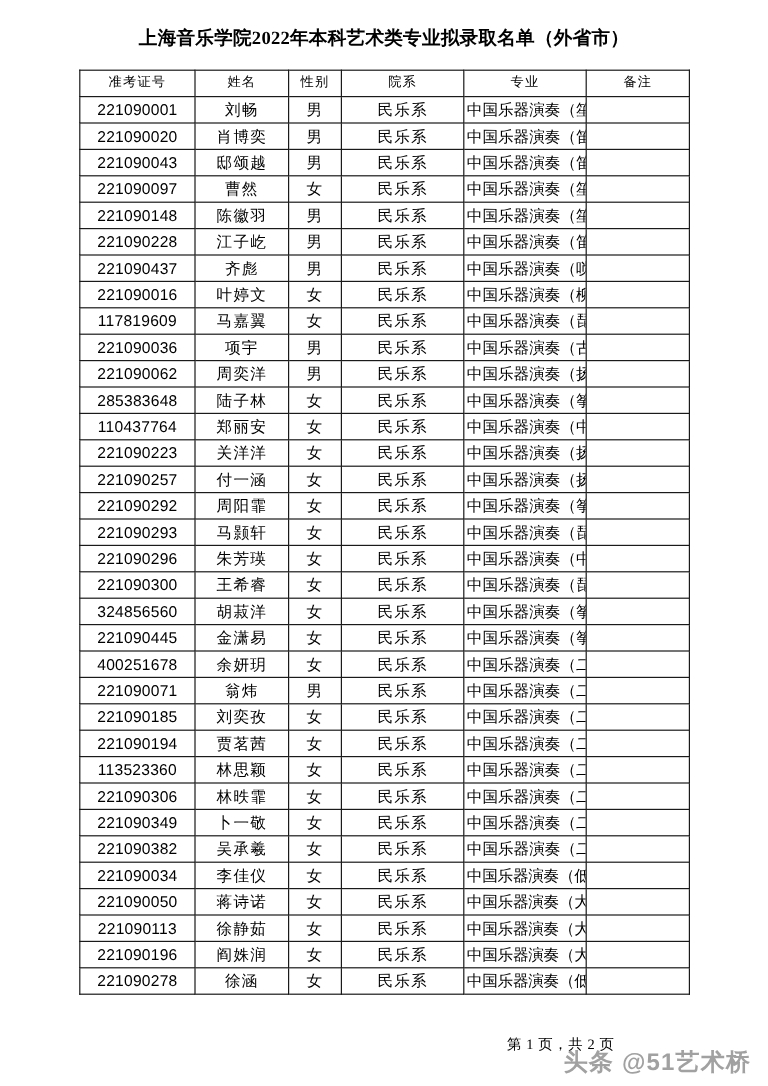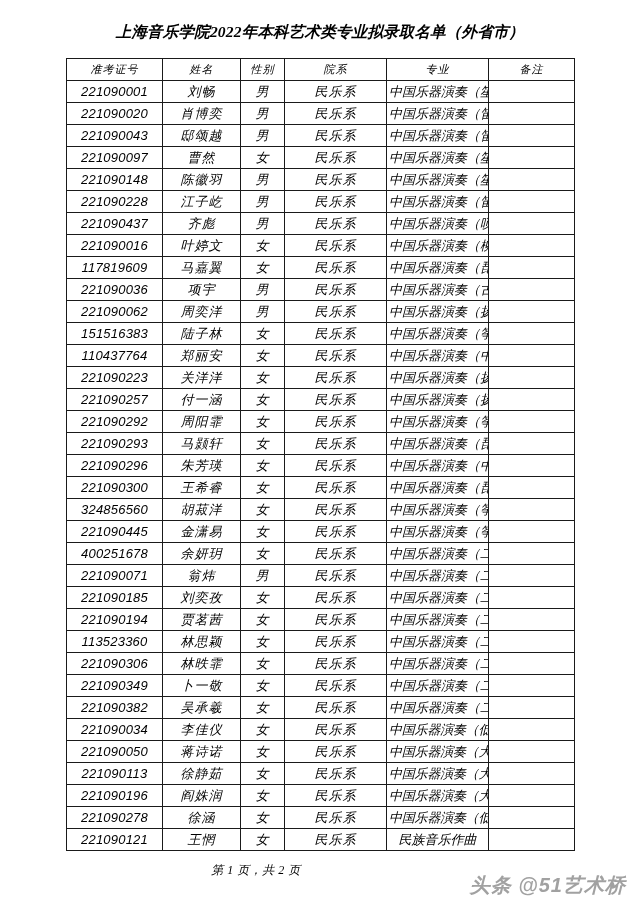--- a/index.html
+++ b/index.html
@@ -14,21 +14,20 @@
     position: relative;
     font-family: "Liberation Serif", "DejaVu Serif", serif;
     color: #000000;
     overflow: hidden;
   }
   #doc-page {
     position: relative;
     width: 640px;
     height: 905px;
     background: #ffffff;
-    font-style: italic;
   }
   #page-title {
     position: absolute;
     top: 22px;
     left: 0;
     width: 640px;
     text-align: center;
     font-size: 15.5px;
     font-weight: bold;
     letter-spacing: 0.2px;
@@ -84,21 +83,21 @@
   }
   
   td.cell-major.len-long  { font-size: 11.2px; letter-spacing: -0.2px; }
   td.cell-note { }
 
   #page-footer {
     position: absolute;
     top: 862px;
     left: 0;
     width: 512px;
-    text-align: center;
+    text-align: right;
     font-size: 12px;
     letter-spacing: 0.5px;
   }
   #watermark {
     position: absolute;
     top: 872px;
     right: 14px;
     font-size: 20px;
     font-weight: bold;
     color: #8d8d8d;
@@ -217,21 +216,21 @@
         </tr>
         <tr>
           <td class="cell-id">221090062</td>
           <td class="cell-name">周奕洋</td>
           <td class="cell-gender">男</td>
           <td class="cell-dept">民乐系</td>
           <td class="cell-major">中国乐器演奏（扬琴）</td>
           <td class="cell-note"></td>
         </tr>
         <tr>
-          <td class="cell-id">151516383</td>
+          <td class="cell-id">285383648</td>
           <td class="cell-name">陆子林</td>
           <td class="cell-gender">女</td>
           <td class="cell-dept">民乐系</td>
           <td class="cell-major">中国乐器演奏（筝）</td>
           <td class="cell-note"></td>
         </tr>
         <tr>
           <td class="cell-id">110437764</td>
           <td class="cell-name">郑丽安</td>
           <td class="cell-gender">女</td>
@@ -400,28 +399,20 @@
           <td class="cell-note"></td>
         </tr>
         <tr>
           <td class="cell-id">221090278</td>
           <td class="cell-name">徐涵</td>
           <td class="cell-gender">女</td>
           <td class="cell-dept">民乐系</td>
           <td class="cell-major len-long">中国乐器演奏（低音提琴）</td>
           <td class="cell-note"></td>
         </tr>
-        <tr>
-          <td class="cell-id">221090121</td>
-          <td class="cell-name">王惘</td>
-          <td class="cell-gender">女</td>
-          <td class="cell-dept">民乐系</td>
-          <td class="cell-major">民族音乐作曲</td>
-          <td class="cell-note"></td>
-        </tr>
       </tbody>
   </table>
 
   <div id="page-footer">第 1 页，共 2 页</div>
 
   <div id="watermark">头条 @51艺术桥</div>
 
 </div>
 
 </body></html>

